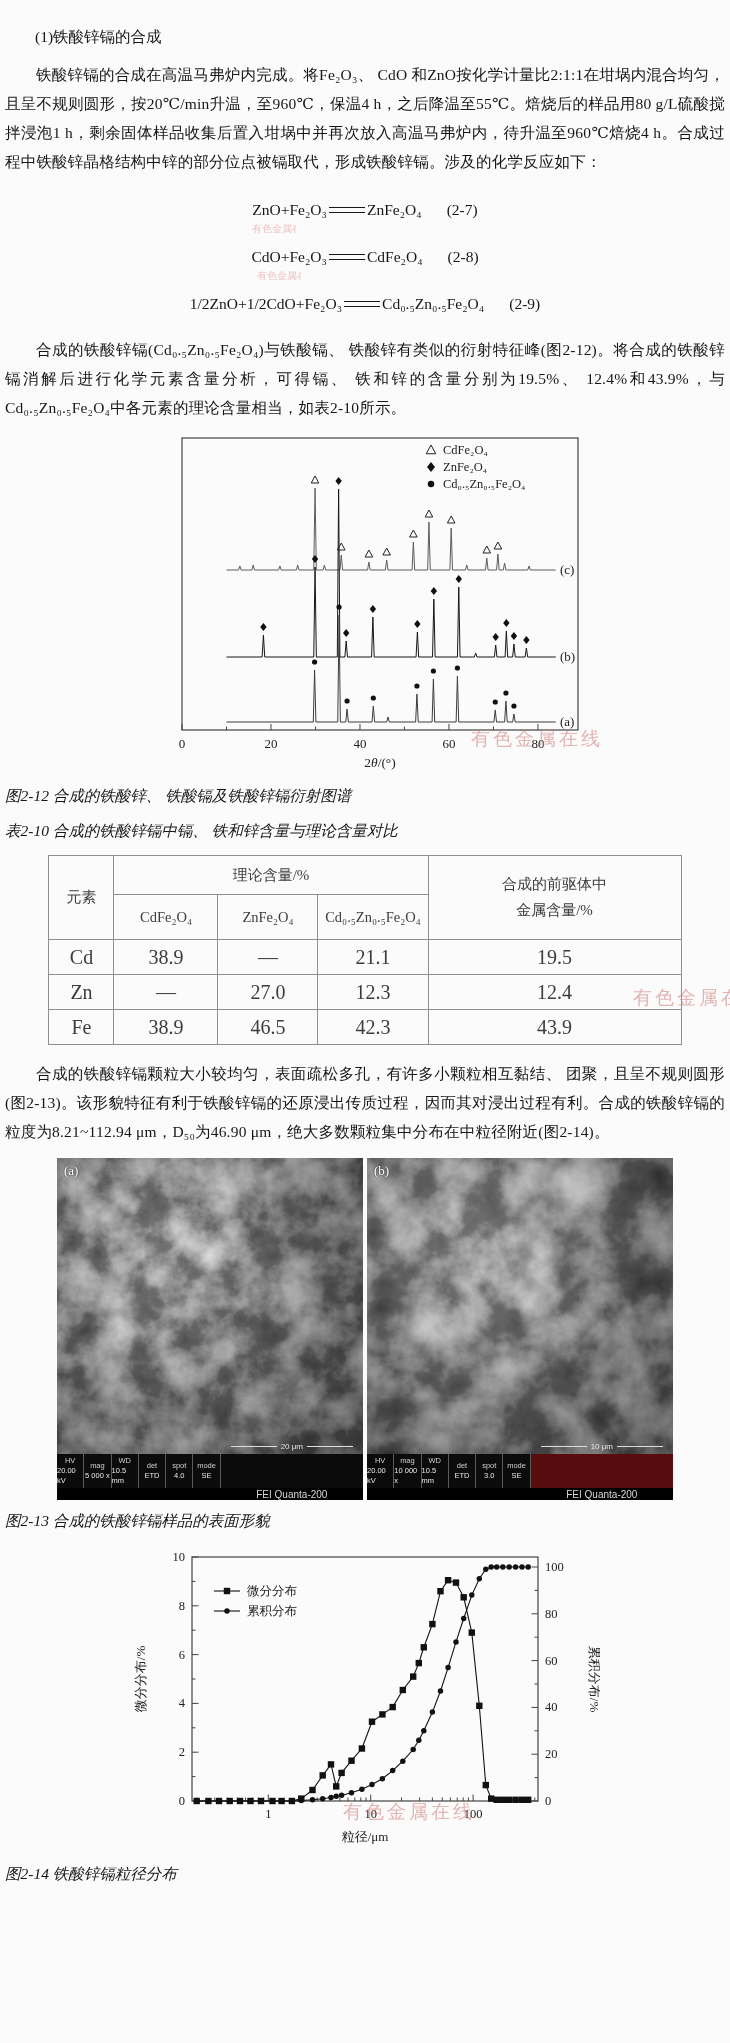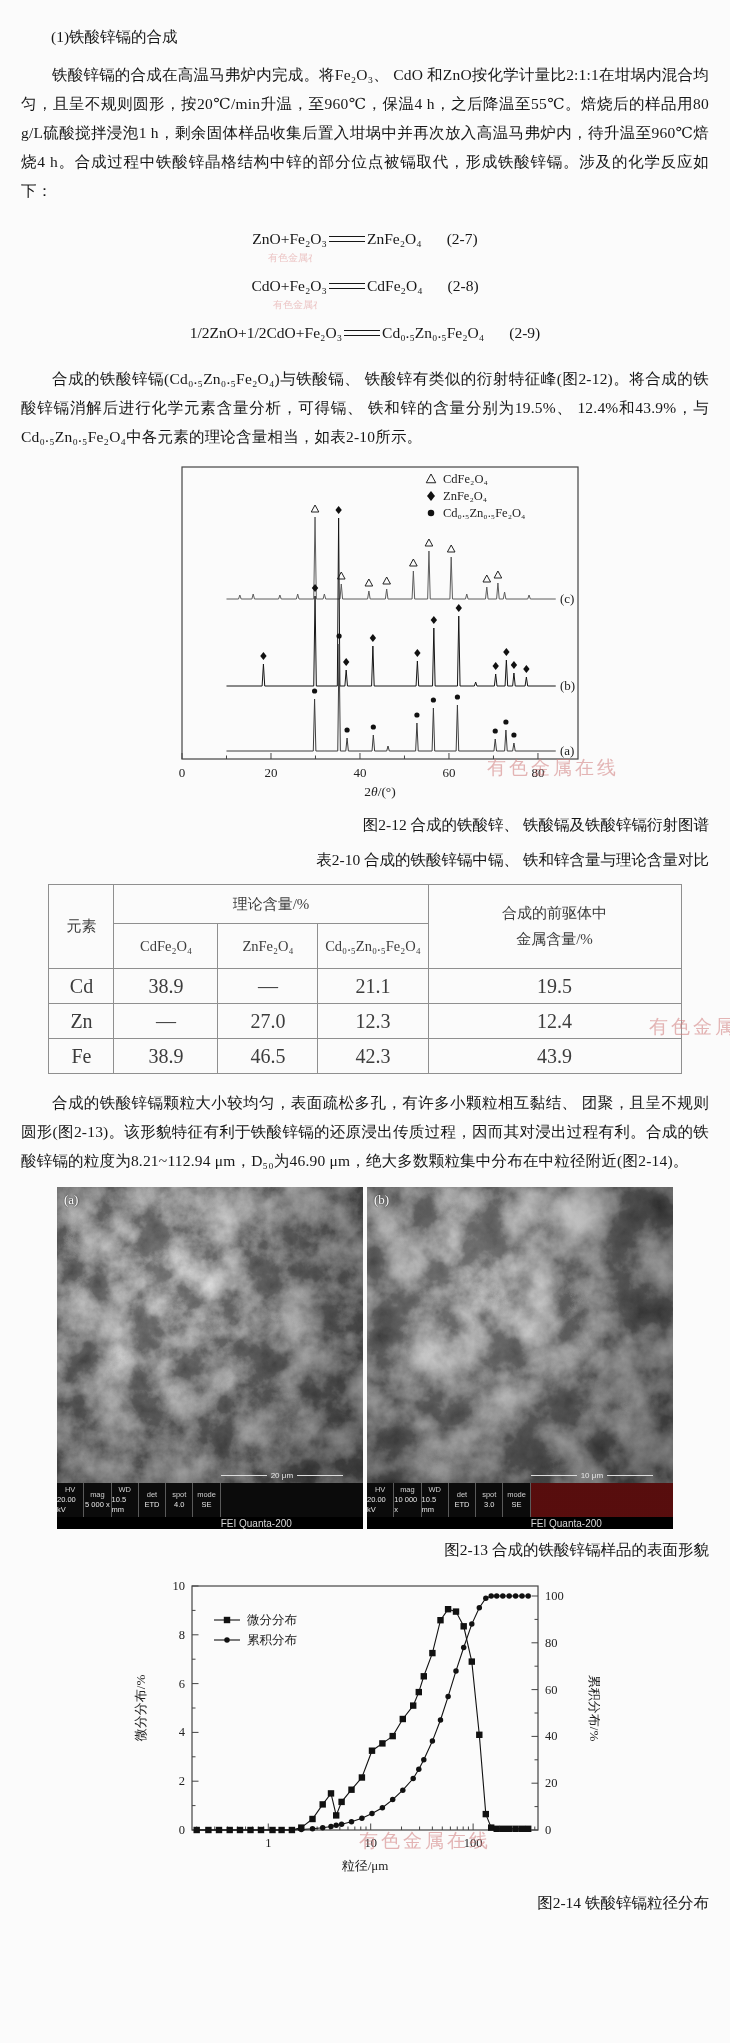--- a/index.html
+++ b/index.html
@@ -1,45 +1,45 @@
 <!DOCTYPE html>
 <html><head>
 <meta charset="utf-8">
 <style>
   html,body{margin:0;padding:0;background:#fbfbfb;}
   body{width:730px;overflow-x:hidden;font-family:"Liberation Serif","DejaVu Serif",serif;color:#161616;}
-  .page{width:730px;min-height:2043px;box-sizing:border-box;padding:14px 21px 24px;position:relative;}
+  .page{width:730px;min-height:2043px;box-sizing:border-box;padding:14px 5px 24px;position:relative;}
   .sec-title{font-size:15.5px;line-height:30px;margin:8px 0 2px;padding-left:30px;}
   .para{font-size:15.5px;line-height:29px;margin:8px 0;text-align:justify;text-indent:31px;letter-spacing:.2px;}
   .equations{position:relative;margin:10px 0 2px;}
   .eq-line{text-align:center;height:47px;line-height:47px;font-size:15.5px;}
   .eq-num{margin-left:25px;}
   .dbl{display:inline-block;width:36px;height:4px;border-top:1.5px solid #161616;border-bottom:1.5px solid #161616;vertical-align:middle;margin:0 2px 3px 2px;}
-  .caption{text-align:right;font-size:15.5px;line-height:29px;margin:6px 0;}
+  .caption{text-align:left;font-size:15.5px;line-height:29px;margin:6px 0;font-style:italic;}
   figure{margin:0;position:relative;}
   .chart-center{display:flex;justify-content:center;}
   .table-wrap{position:relative;margin:10px 0 14px;}
   table{border-collapse:collapse;margin:0 auto;width:632px;table-layout:fixed;border:1.5px solid #7d7d7d;}
   th,td{border:1px solid #8f8f8f;text-align:center;font-weight:normal;color:#3c3c3c;padding:0 2px;}
   th{font-size:15px;height:38px;}
   tr.subhead td{height:44px;font-size:14.5px;}
   tbody td{font-size:20px;height:34px;}
   .pre{white-space:pre-line;line-height:1.7;}
   .wm{position:absolute;color:rgba(208,122,122,.55);font-size:19px;letter-spacing:3px;white-space:nowrap;pointer-events:none;}
   .wm-eq{font-size:10px;letter-spacing:0;width:44px;overflow:hidden;color:rgba(222,140,140,.5);}
   .sem-row{display:flex;justify-content:center;gap:4px;margin:12px 0 2px;}
   .sem-panel{position:relative;width:306px;height:342px;background:#000;}
   .sem-img{display:block;}
   .sem-shade{position:absolute;left:0;top:0;right:0;height:308px;background:radial-gradient(ellipse at 35% 30%, rgba(255,255,255,.10), rgba(0,0,0,.42) 85%);pointer-events:none;}
   .sem-label{position:absolute;top:5px;left:7px;color:#fff;font-size:13px;text-shadow:0 0 2px #000;}
   .sem-bar{position:absolute;left:0;bottom:12px;width:306px;height:34px;display:flex;background:#0b0b0b;color:#e6e6e6;font-family:"Liberation Sans","DejaVu Sans",sans-serif;}
   .sem-cols{display:flex;flex:1.15;}
   .sem-col{flex:1;display:flex;flex-direction:column;justify-content:center;align-items:center;border-right:1px solid #5a5a5a;line-height:1.35;font-size:7.5px;}
   .sem-col .k{color:#cfcfcf;}
-  .sem-scale{flex:1;display:flex;flex-direction:column;justify-content:center;gap:2px;}
+  .sem-scale{flex:1;display:flex;flex-direction:column;align-items:center;justify-content:center;gap:2px;}
   .sem-scale.tinted{background:linear-gradient(rgba(150,15,15,.55),rgba(150,15,15,.55));}
   .scale-line{display:flex;align-items:center;gap:4px;width:86%;}
   .sl-seg{flex:1;border-top:1.2px solid #ddd;height:0;}
   .sl-txt{font-size:8px;}
   .sl-inst{font-size:10px;color:#d8d8d8;margin-top:36px;}
   svg text{fill:#222;font-family:"Liberation Serif","DejaVu Serif",serif;}
 </style>
 </head>
 <body>
 

